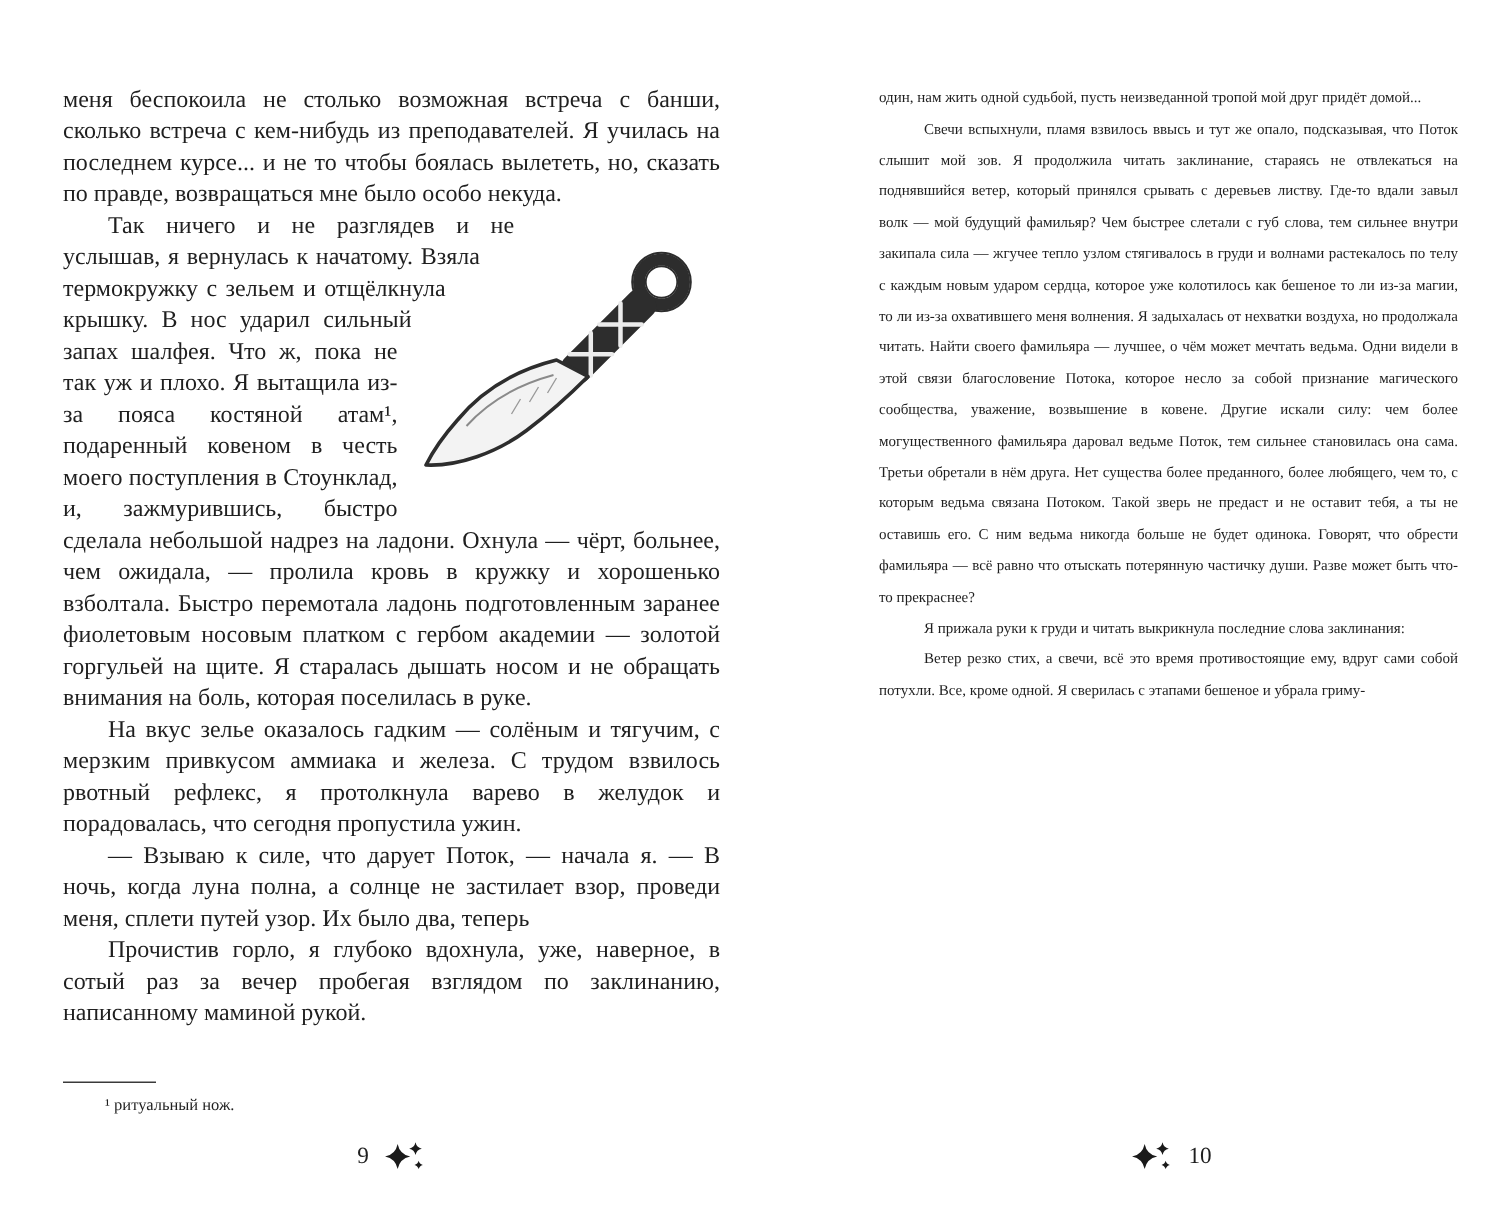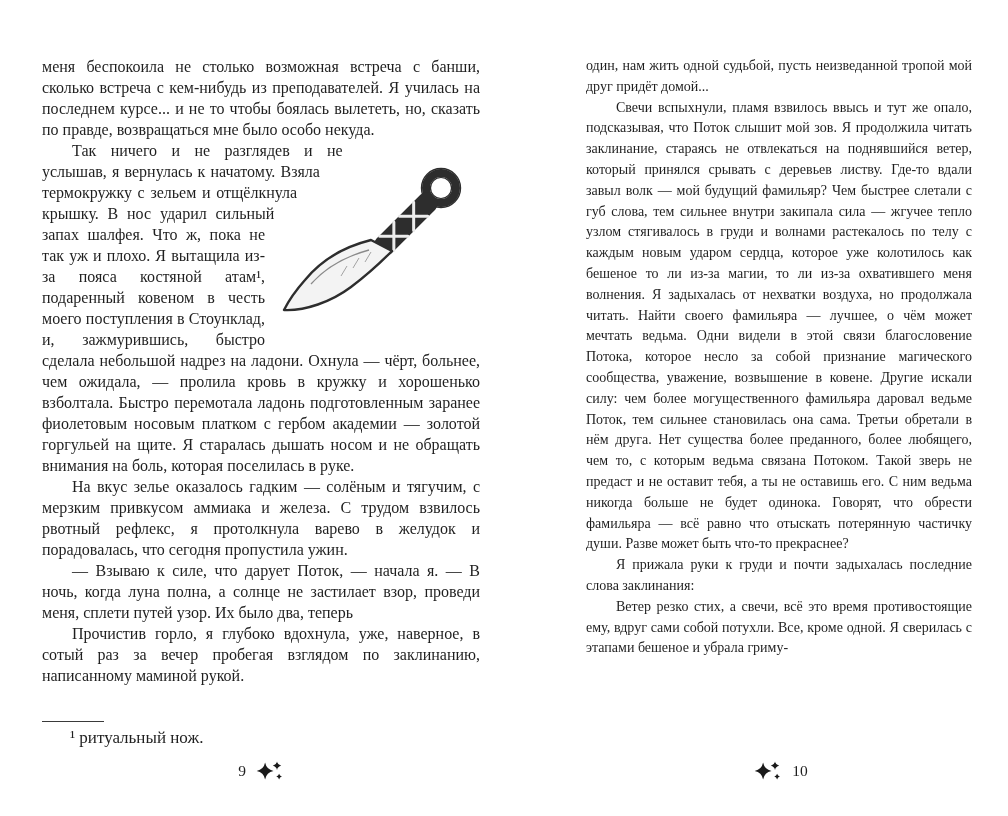--- a/index.html
+++ b/index.html
@@ -24,21 +24,21 @@
     height: 816px;
   }
   .page-left  { padding: 56px 24px 0 42px; }
   .page-right { padding: 56px 36px 0 82px; }
 
   .page-body {
     text-align: justify;
     overflow: hidden;
   }
   .page-left  .page-body { font-size: 16px;   line-height: 21px;   height: 648px; }
-  .page-right .page-body { font-size: 14px; line-height: 20.8px; height: 700px; }
+  .page-right .page-body { font-size: 10px; line-height: 20.8px; height: 700px; }
 
   .page-body p {
     margin: 0;
     text-indent: 30px;
     hyphens: auto;
     -webkit-hyphens: auto;
   }
   .page-body p.cont { text-indent: 0; }
 
   
@@ -50,21 +50,21 @@
     shape-outside: polygon(55% 0, 100% 0, 100% 100%, 0 100%, 0 55%);
     shape-margin: 12px;
   }
   .knife-float svg { display: block; }
 
   .footnote {
     position: absolute;
     left: 42px;
     right: 24px;
     bottom: 70px;
-    font-size: 17px;
+    font-size: 11px;
     line-height: 17px;
   }
   .footnote-rule {
     width: 62px;
     border-top: 1px solid #3a3a3a;
     margin-bottom: 7px;
   }
   .footnote-text { margin: 0; text-indent: 28px; }
 
   .page-footer {
@@ -125,21 +125,21 @@
         <path fill="#1a1a1a" d="M30,1.5 Q31,6.5 36,7.5 Q31,8.5 30,13.5 Q29,8.5 24,7.5 Q29,6.5 30,1.5 Z"></path>
         <path fill="#1a1a1a" d="M33,19 Q33.8,22.2 37,23 Q33.8,23.8 33,27 Q32.2,23.8 29,23 Q32.2,22.2 33,19 Z"></path>
       </svg>
     </div>
   </section>
 
   <section class="page page-right">
     <div class="page-body">
       <p class="cont">один, нам жить одной судьбой, пусть неизведанной тропой мой друг придёт домой...</p>
       <p>Свечи вспыхнули, пламя взвилось ввысь и тут же опало, подсказывая, что Поток слышит мой зов. Я продолжила читать заклинание, стараясь не отвлекаться на поднявшийся ветер, который принялся срывать с деревьев листву. Где-то вдали завыл волк — мой будущий фамильяр? Чем быстрее слетали с губ слова, тем сильнее внутри закипала сила — жгучее тепло узлом стягивалось в груди и волнами растекалось по телу с каждым новым ударом сердца, которое уже колотилось как бешеное то ли из-за магии, то ли из-за охватившего меня волнения. Я задыхалась от нехватки воздуха, но продолжала читать. Найти своего фамильяра — лучшее, о чём может мечтать ведьма. Одни видели в этой связи благословение Потока, которое несло за собой признание магического сообщества, уважение, возвышение в ковене. Другие искали силу: чем более могущественного фамильяра даровал ведьме Поток, тем сильнее становилась она сама. Третьи обретали в нём друга. Нет существа более преданного, более любящего, чем то, с которым ведьма связана Потоком. Такой зверь не предаст и не оставит тебя, а ты не оставишь его. С ним ведьма никогда больше не будет одинока. Говорят, что обрести фамильяра — всё равно что отыскать потерянную частичку души. Разве может быть что-то прекраснее?</p>
-      <p>Я прижала руки к груди и почти задыхалась последние слова заклинания:</p>
+      <p>Я прижала руки к груди и читать выкрикнула последние слова заклинания:</p>
       <p>Ветер резко стих, а свечи, всё это время противостоящие ему, вдруг сами собой потухли. Все, кроме одной. Я сверилась с этапами бешеное и убрала гриму-</p>
     </div>
 
     <div class="page-footer">
       <svg class="sparkle" width="28" height="26" viewBox="0 0 40 30" aria-hidden="true">
         <path fill="#1a1a1a" d="M13,3 Q15,13 25,15 Q15,17 13,27 Q11,17 1,15 Q11,13 13,3 Z"></path>
         <path fill="#1a1a1a" d="M30,1.5 Q31,6.5 36,7.5 Q31,8.5 30,13.5 Q29,8.5 24,7.5 Q29,6.5 30,1.5 Z"></path>
         <path fill="#1a1a1a" d="M33,19 Q33.8,22.2 37,23 Q33.8,23.8 33,27 Q32.2,23.8 29,23 Q32.2,22.2 33,19 Z"></path>
       </svg>
       <span class="page-number">10</span>

